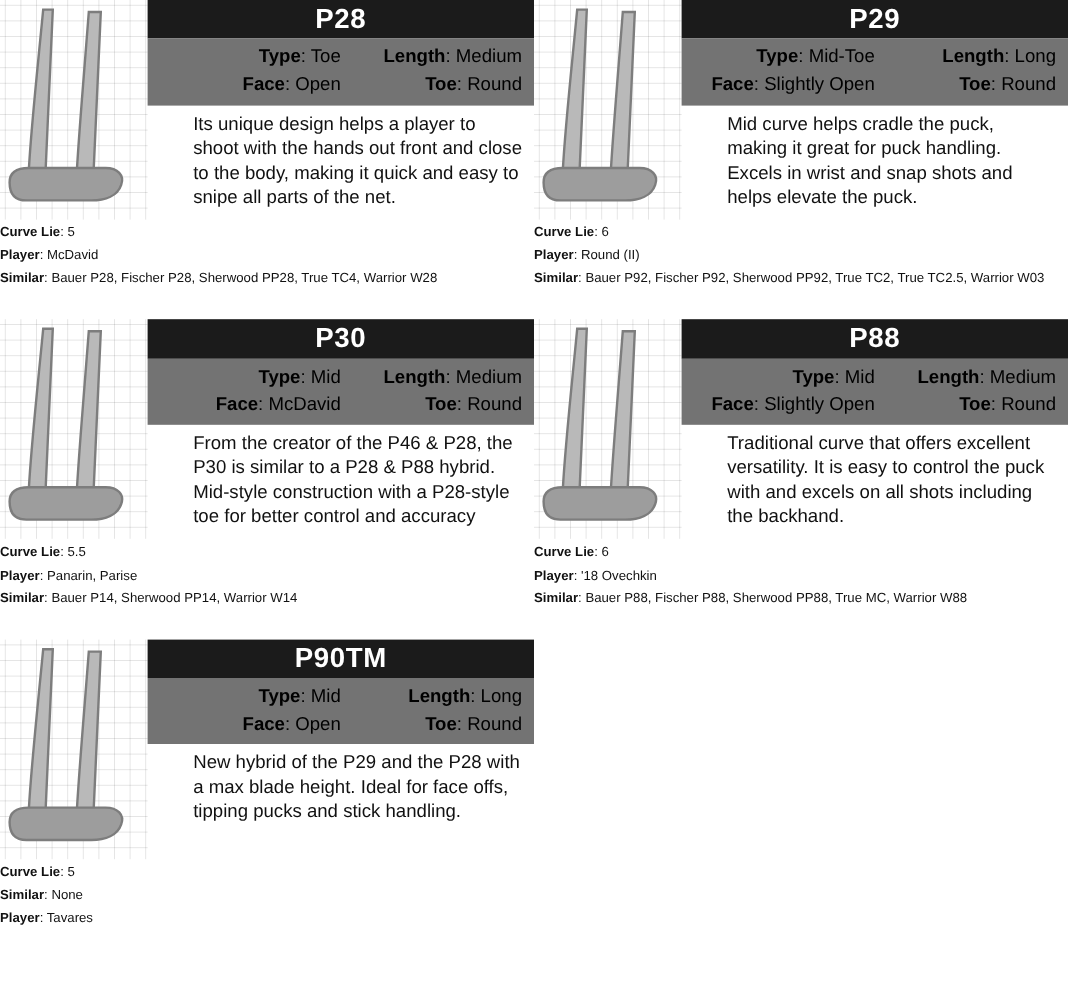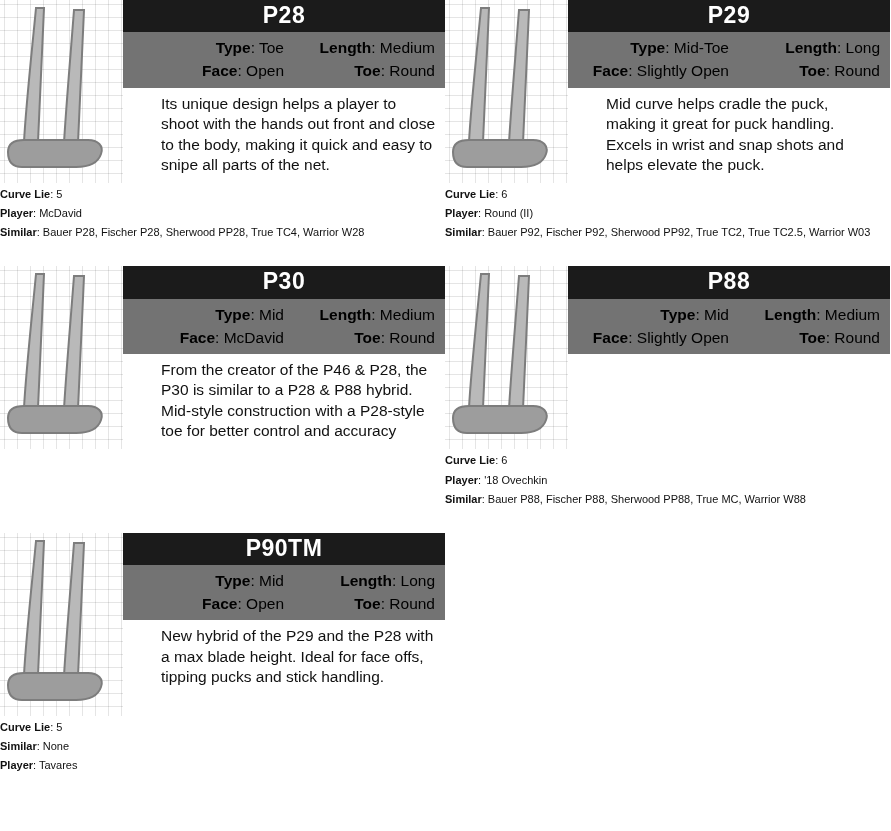--- a/index.html
+++ b/index.html
@@ -187,20 +187,25 @@
               <div class="spec-cell right"><span class="spec-label">Length</span>: <span class="spec-val">Medium</span></div>
             </div>
             <div class="spec-row">
               <div class="spec-cell left"><span class="spec-label">Face</span>: <span class="spec-val">McDavid</span></div>
               <div class="spec-cell right"><span class="spec-label">Toe</span>: <span class="spec-val">Round</span></div>
             </div>
           </div>
           <div class="desc">From the creator of the P46 &amp; P28, the P30 is similar to a P28 &amp; P88 hybrid. Mid-style construction with a P28-style toe for better control and accuracy</div>
         </div>
       </div>
+      <div class="meta">
+        <div class="meta-line"><b>Curve Lie</b>: <span>5.5</span></div>
+        <div class="meta-line"><b>Player</b>: <span>Panarin, Parise</span></div>
+        <div class="meta-line"><b>Similar</b>: <span>Bauer P14, Sherwood PP14, Warrior W14</span></div>
+      </div>
     </div>
 
     <div class="card">
       <div class="card-top">
         <div class="blade-box">
           <svg width="123" height="183" viewBox="0 0 123 183">
             <path d="M36 8 C31 60, 26 105, 24 142 L38 142 C40 100, 42 55, 44 8 Z" fill="#b9b9b9" stroke="#7d7d7d" stroke-width="2"></path>
             <path d="M74 10 C70 62, 66 108, 64 143 L78 143 C80 100, 82 55, 84 10 Z" fill="#b9b9b9" stroke="#7d7d7d" stroke-width="2"></path>
             <path d="M8 152 C8 144, 14 140, 24 140 L88 140 C98 140, 104 146, 101 154 C98 163, 88 167, 76 167 L22 167 C12 167, 8 161, 8 152 Z" fill="#9d9d9d" stroke="#7d7d7d" stroke-width="2"></path>
           </svg>
@@ -210,20 +215,21 @@
           <div class="spec-table">
             <div class="spec-row">
               <div class="spec-cell left"><span class="spec-label">Type</span>: <span class="spec-val">Mid</span></div>
               <div class="spec-cell right"><span class="spec-label">Length</span>: <span class="spec-val">Medium</span></div>
             </div>
             <div class="spec-row">
               <div class="spec-cell left"><span class="spec-label">Face</span>: <span class="spec-val">Slightly Open</span></div>
               <div class="spec-cell right"><span class="spec-label">Toe</span>: <span class="spec-val">Round</span></div>
             </div>
           </div>
+          <div class="desc">Traditional curve that offers excellent versatility. It is easy to control the puck with and excels on all shots including the backhand.</div>
         </div>
       </div>
       <div class="meta">
         <div class="meta-line"><b>Curve Lie</b>: <span>6</span></div>
         <div class="meta-line"><b>Player</b>: <span>'18 Ovechkin</span></div>
         <div class="meta-line"><b>Similar</b>: <span>Bauer P88, Fischer P88, Sherwood PP88, True MC, Warrior W88</span></div>
       </div>
     </div>
 
   </div>

